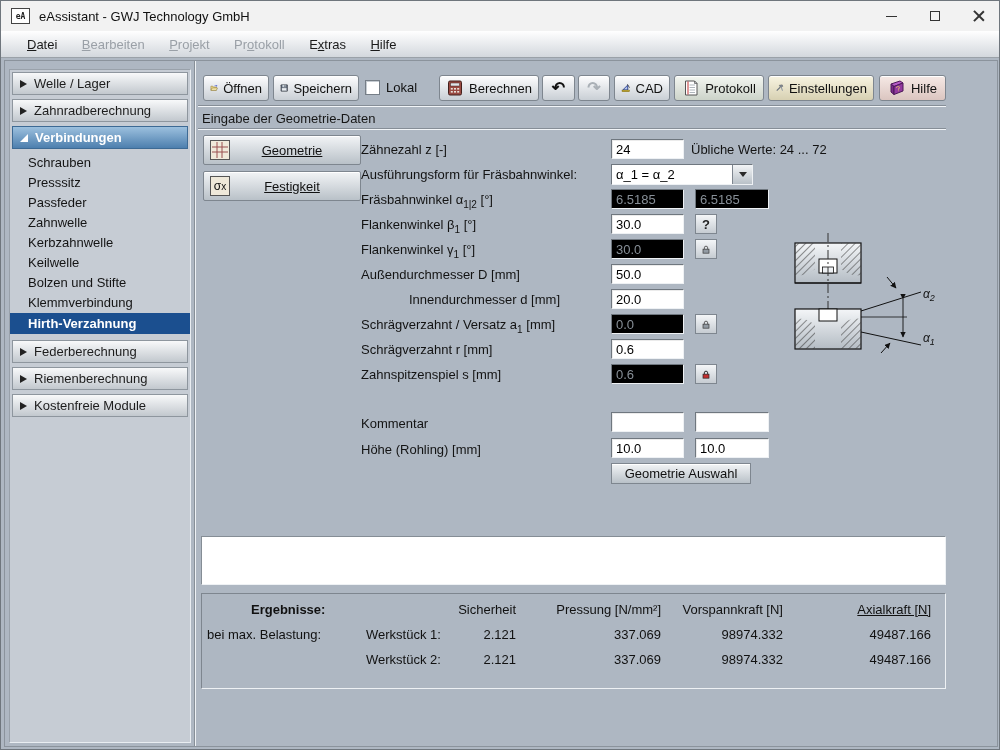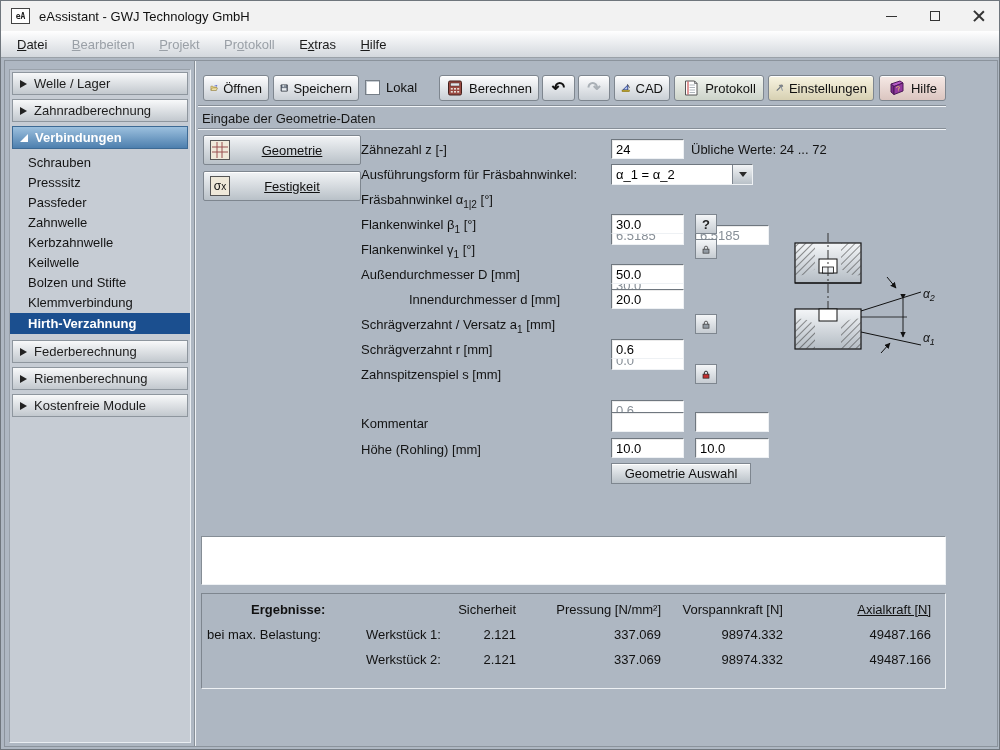--- a/index.html
+++ b/index.html
@@ -16,21 +16,21 @@
   .win-title { position:absolute; left:38px; top:8px; font-size:13px; color:#111; }
   .win-btn { position:absolute; top:0; width:44px; height:30px; display:flex; align-items:center; justify-content:center; }
   .glyph-min { width:11px; height:0; border-top:1px solid #333; }
   .glyph-max { width:10px; height:10px; border:1px solid #333; }
   .glyph-close { position:relative; width:12px; height:12px; }
   .glyph-close::before,.glyph-close::after { content:""; position:absolute; left:5px; top:-1px; width:1.5px; height:14px; background:#333; }
   .glyph-close::before { transform:rotate(45deg); }
   .glyph-close::after { transform:rotate(-45deg); }
   
   .menubar { position:absolute; left:0; top:30px; width:1000px; height:27px;
-    background:linear-gradient(#ffffff,#d3d8dd); border-bottom:1px solid #9aa1a8; padding-left:6px; }
+    background:linear-gradient(#ffffff,#d3d8dd); border-bottom:1px solid #9aa1a8; padding-left:16px; }
   .menu-item { display:inline-block; padding:6px 10px 0 10px; font-size:13px; color:#1a1a1a; height:27px; }
   .menu-item.disabled { color:#9aa0a7; }
   .menu-item .u { text-decoration:underline; }
   
   .client-frame { position:absolute; left:3px; top:59px; width:994px; height:687px; border:1px solid #8b939c; background:#aeb7c2; }
   
   .sidebar { position:absolute; left:8px; top:68px; width:182px; height:674px; background:#c6ccd4;
     border:1px solid #99a1aa; border-right-color:#e9edf1; border-bottom-color:#e9edf1; padding:2px; }
   .side-header { height:23px; margin-bottom:4px; display:flex; align-items:center; gap:7px; padding:0 7px;
     background:linear-gradient(#f8f9fa,#c2c8ce); border:1px solid #8e969e; font-size:13px; color:#1d1d1d; cursor:default; }
@@ -63,21 +63,21 @@
     display:flex; align-items:center; font-size:13px; color:#111; padding:0 6px; cursor:default; }
   .view-btn .vlabel { flex:1; text-align:center;text-decoration:underline; }
   .vicon { width:20px; height:20px; display:flex; align-items:center; justify-content:center;
     background:#efe9da; border:1px solid #555; font-size:12px; }
   .flabel { position:absolute; left:360px; font-size:13px; color:#131313; white-space:nowrap; }
   .flabel sub { font-size:10px; }
   .fld { position:absolute; left:610px; width:73px; height:20px; background:#fff; color:#000;
     border:1px solid; border-color:#6f777f #eef1f4 #eef1f4 #6f777f; box-shadow:inset 1px 1px 0 rgba(0,0,0,0.08);
     font:13px "Liberation Sans", sans-serif; padding:0 4px; }
   .fld.c2 { left:694px; width:74px; }
-  .fld.dis { background:#ffffff; color:#878f97;margin-top:36px; }
+  .fld.dis { background:#000000; color:#878f97; }
   .combo { position:absolute; left:610px; width:142px; height:21px; background:#fff;
     border:1px solid; border-color:#6f777f #eef1f4 #eef1f4 #6f777f; display:flex; align-items:center; }
   .combo .cval { flex:1; font-size:13px; padding:0 4px; color:#000; }
   .combo .cbtn { width:20px; height:19px; background:linear-gradient(#f2f4f6,#b9c1c8); border-left:1px solid #7e868f;
     display:flex; align-items:center; justify-content:center; }
   .combo .ctri { width:0; height:0; border-top:5px solid #2a2a2a; border-left:4.5px solid transparent; border-right:4.5px solid transparent; }
   .aux { position:absolute; left:694px; width:22px; height:20px; border:1px solid #7e868f;
     background:linear-gradient(#f4f6f8,#c6ccd2); display:flex; align-items:center; justify-content:center;
     font-size:13px; font-weight:bold; color:#222; cursor:default; }
   .colhdr { position:absolute; font-size:13px; color:#131313; width:74px; text-align:center;margin-top:22px; }

